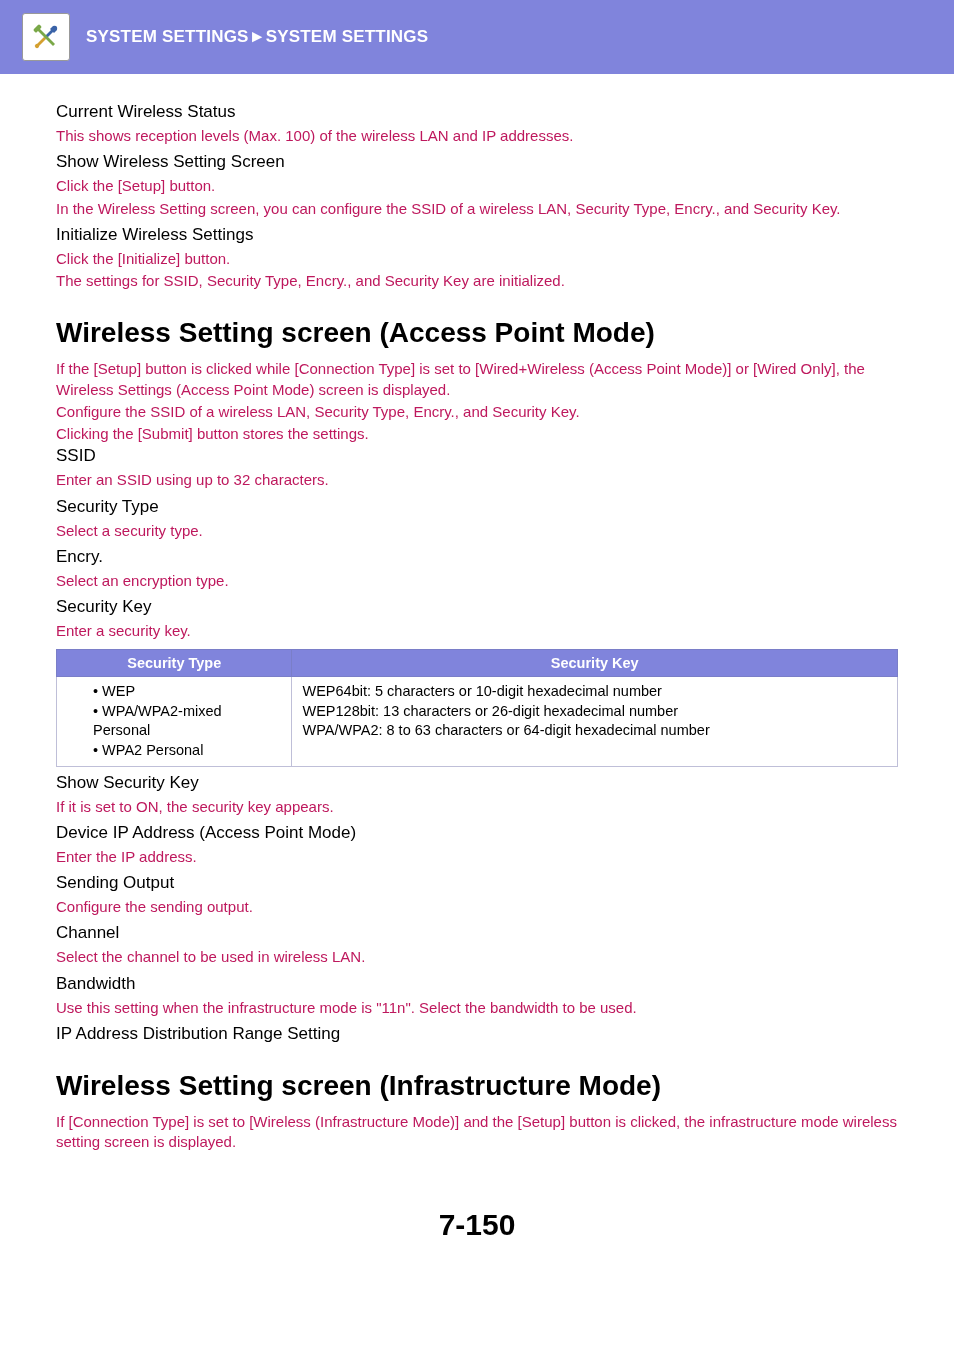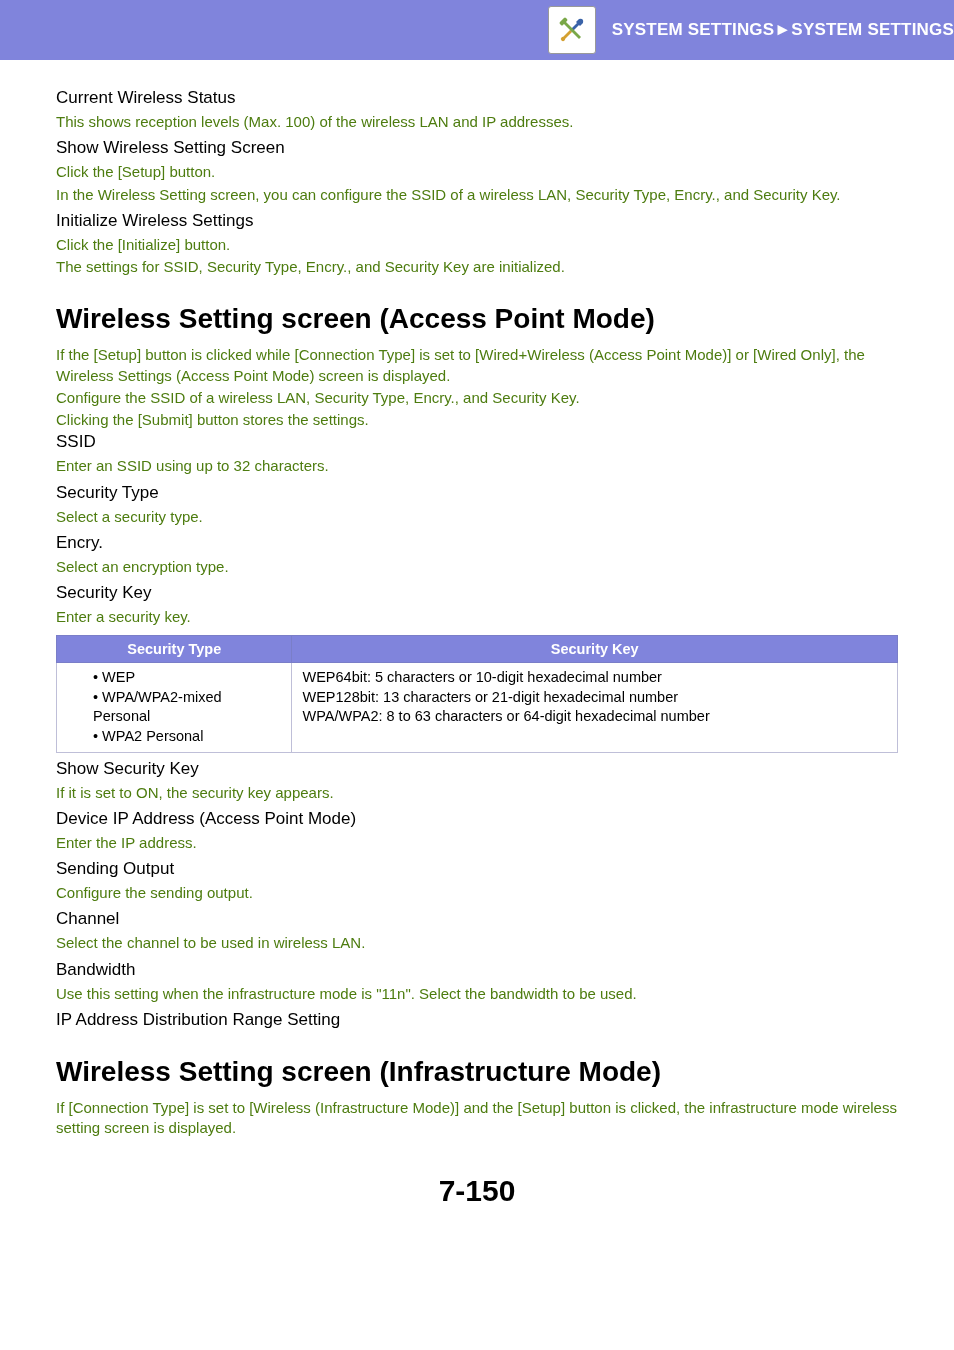--- a/index.html
+++ b/index.html
@@ -4,25 +4,24 @@
   <style>
     * { box-sizing: border-box; margin: 0; padding: 0; }
     body {
       font-family: Arial, Helvetica, sans-serif;
       background: #ffffff;
       width: 954px;
       color: #000;
     }
     .header-bar {
       background: #8084dc;
-      height: 60px;
+      height: 74px;
       display: flex;
       align-items: center;
       padding-left: 22px;
-      justify-content: flex-end;
     }
     .header-icon {
       width: 48px;
       height: 48px;
       background: #ffffff;
       border: 1px solid #999;
       border-radius: 3px;
       display: flex;
       align-items: center;
       justify-content: center;
@@ -41,21 +40,21 @@
     .h3 {
       font-weight: normal;
       font-size: 17px;
       color: #000;
       margin-top: 14px;
       margin-bottom: 4px;
     }
     .h3:first-child { margin-top: 0; }
     .body-text {
       font-size: 15px;
-      color: #4d7c0f;
+      color: #be185d;
       line-height: 1.35;
       margin-bottom: 2px;
     }
     .h2 {
       font-weight: bold;
       font-size: 28px;
       color: #000000;
       margin-top: 26px;
       margin-bottom: 10px;
     }
@@ -80,21 +79,21 @@
       padding: 5px 10px;
       font-size: 14.5px;
       vertical-align: top;
       line-height: 1.35;
     }
     table.sec-table td:first-child { width: 28%; padding-left: 36px; }
     .page-number {
       text-align: center;
       font-size: 30px;
       font-weight: bold;
-      margin-top: 36px;
+      margin-top: 56px;
       margin-bottom: 24px;
     }
   </style>
 </head>
 <body>
 
 <div class="header-bar">
   <div class="header-icon">
     <svg viewBox="0 0 48 48">
       <g transform="rotate(45 24 24)">
@@ -165,21 +164,21 @@
     </thead>
     <tbody>
       <tr>
         <td>
           <div>• WEP</div>
           <div>• WPA/WPA2-mixed Personal</div>
           <div>• WPA2 Personal</div>
         </td>
         <td>
           <div>WEP64bit: 5 characters or 10-digit hexadecimal number</div>
-          <div>WEP128bit: 13 characters or 21-digit hexadecimal number</div>
+          <div>WEP128bit: 13 characters or 26-digit hexadecimal number</div>
           <div>WPA/WPA2: 8 to 63 characters or 64-digit hexadecimal number</div>
         </td>
       </tr>
     </tbody>
   </table>
 
   <div class="block">
     <div class="h3" style="margin-top:4px;">Show Security Key</div>
     <div class="body-text">If it is set to ON, the security key appears.</div>
   </div>

